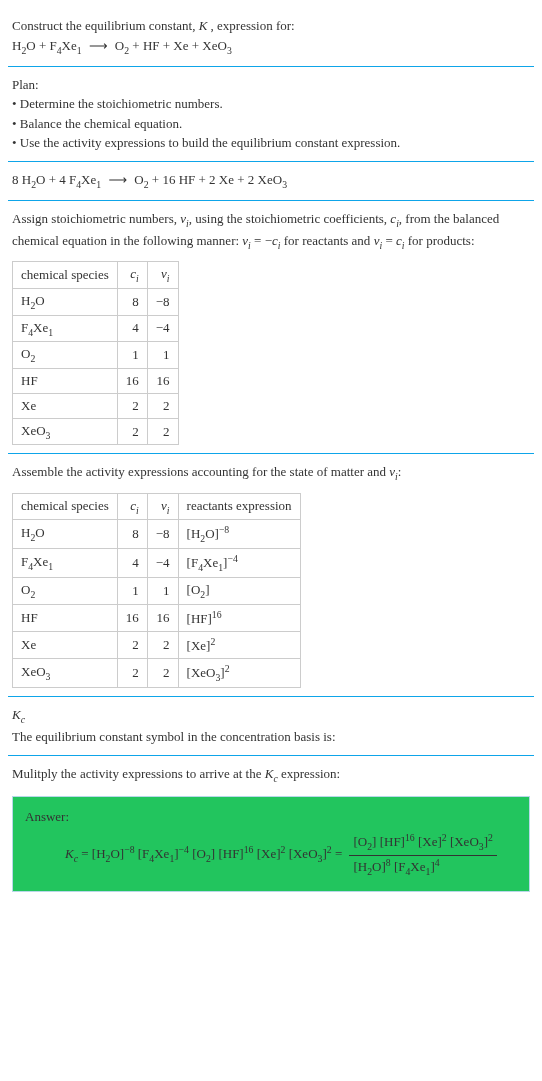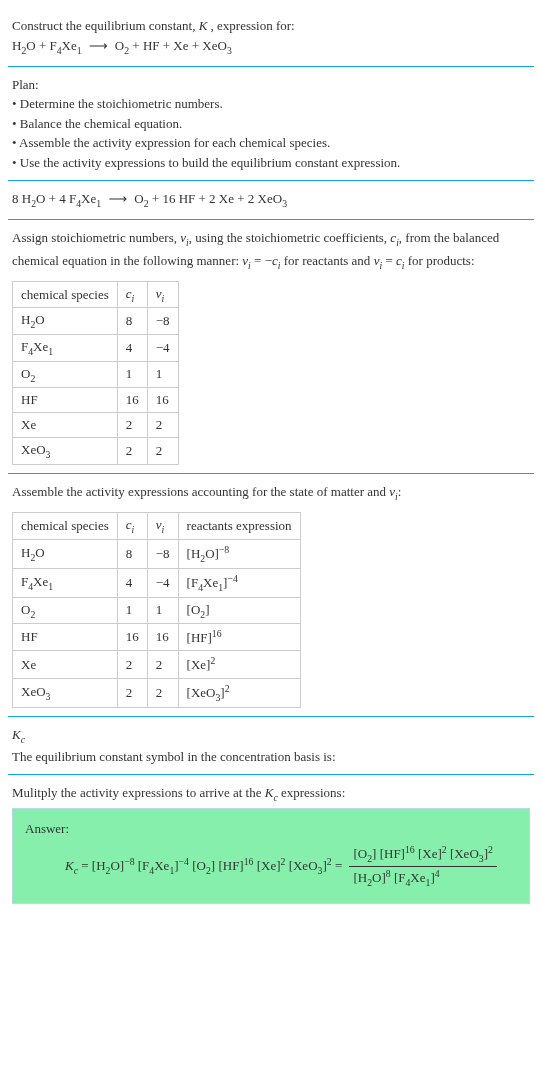--- a/index.html
+++ b/index.html
@@ -44,26 +44,27 @@
       border-collapse: collapse;
       margin-top: 8px;
     }
     td, th {
       border: 1px solid #ccc;
       padding: 4px 8px;
       text-align: left;
       font-weight: normal;
     }
     td.right, th.right {
+      text-align: right;
     }
     .answer-box {
-      background: #86efac;
+      background: #22c55e;
       border: 1px solid #b8d8e8;
       padding: 12px;
-      margin-top: 2px;
+      margin-top: 10px;
     }
     .answer-label {
       margin-bottom: 6px;
     }
     .fraction {
       display: inline-block;
       vertical-align: middle;
       margin: 0 4px;
     }
     .fraction .num {
@@ -92,21 +93,20 @@
     <span>H</span><span class="sub">2</span><span>O + F</span><span class="sub">4</span><span>Xe</span><span class="sub">1</span>
     <span class="arrow">⟶</span>
     <span>O</span><span class="sub">2</span><span> + HF + Xe + XeO</span><span class="sub">3</span>
   </div>
 </div>
 
 <div class="section">
   <div class="line">Plan:</div>
   <div class="line">• Determine the stoichiometric numbers.</div>
   <div class="line">• Balance the chemical equation.</div>
-  <div class="line">• Assemble the activity expression for each chemical species.</div>
   <div class="line">• Use the activity expressions to build the equilibrium constant expression.</div>
 </div>
 
 <div class="section">
   <div class="line">
     <span>8 H</span><span class="sub">2</span><span>O + 4 F</span><span class="sub">4</span><span>Xe</span><span class="sub">1</span>
     <span class="arrow">⟶</span>
     <span>O</span><span class="sub">2</span><span> + 16 HF + 2 Xe + 2 XeO</span><span class="sub">3</span>
   </div>
 </div>
@@ -210,21 +210,21 @@
 
 <div class="section">
   <div class="line">
     <span class="italic">K</span><span class="sub italic">c</span>
   </div>
   <div class="line">The equilibrium constant symbol in the concentration basis is:</div>
 </div>
 
 <div class="section">
   <div class="line">
-    <span>Mulitply the activity expressions to arrive at the </span><span class="italic">K</span><span class="sub italic">c</span><span> expressions:</span>
+    <span>Mulitply the activity expressions to arrive at the </span><span class="italic">K</span><span class="sub italic">c</span><span> expression:</span>
   </div>
   <div class="answer-box">
     <div class="answer-label">Answer:</div>
     <div class="line indent">
       <span class="italic">K</span><span class="sub italic">c</span><span> = </span><span>[H</span><span class="sub">2</span><span>O]</span><span class="sup">−8</span><span> [F</span><span class="sub">4</span><span>Xe</span><span class="sub">1</span><span>]</span><span class="sup">−4</span><span> [O</span><span class="sub">2</span><span>]</span><span> [HF]</span><span class="sup">16</span><span> [Xe]</span><span class="sup">2</span><span> [XeO</span><span class="sub">3</span><span>]</span><span class="sup">2</span><span> = </span><span class="fraction"><span class="num"><span>[O</span><span class="sub">2</span><span>]</span><span> [HF]</span><span class="sup">16</span><span> [Xe]</span><span class="sup">2</span><span> [XeO</span><span class="sub">3</span><span>]</span><span class="sup">2</span></span><span class="den"><span>[H</span><span class="sub">2</span><span>O]</span><span class="sup">8</span><span> [F</span><span class="sub">4</span><span>Xe</span><span class="sub">1</span><span>]</span><span class="sup">4</span></span></span>
     </div>
   </div>
 </div>
 
 </body></html>

